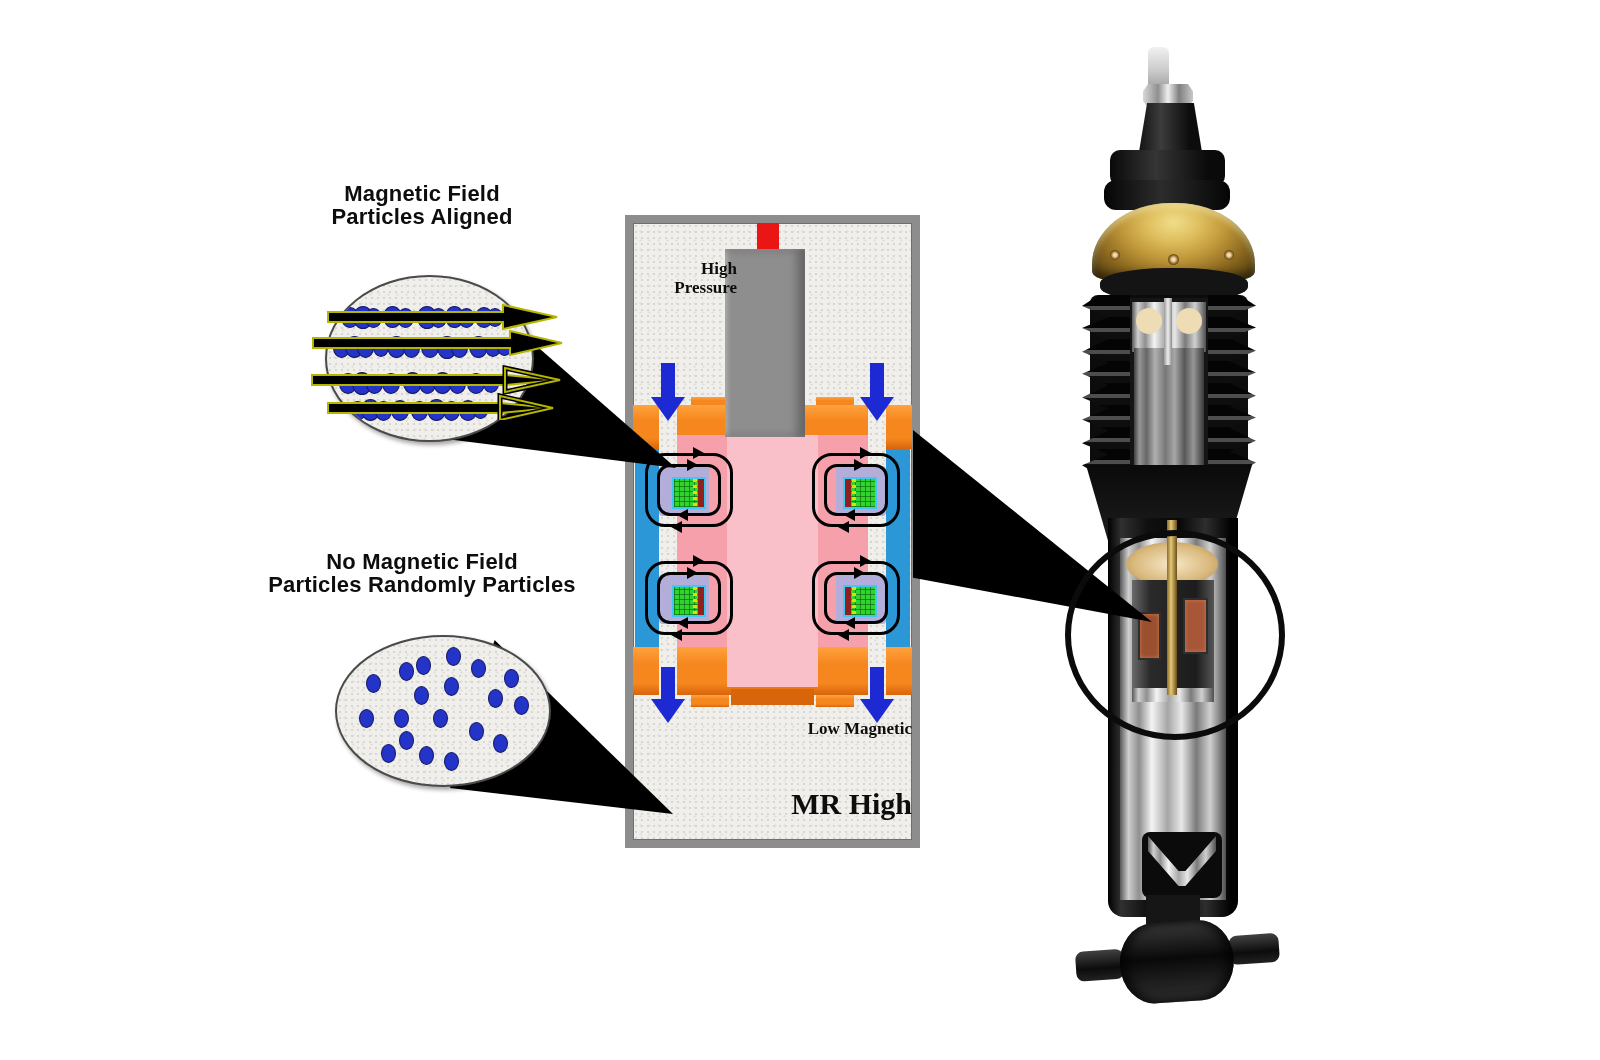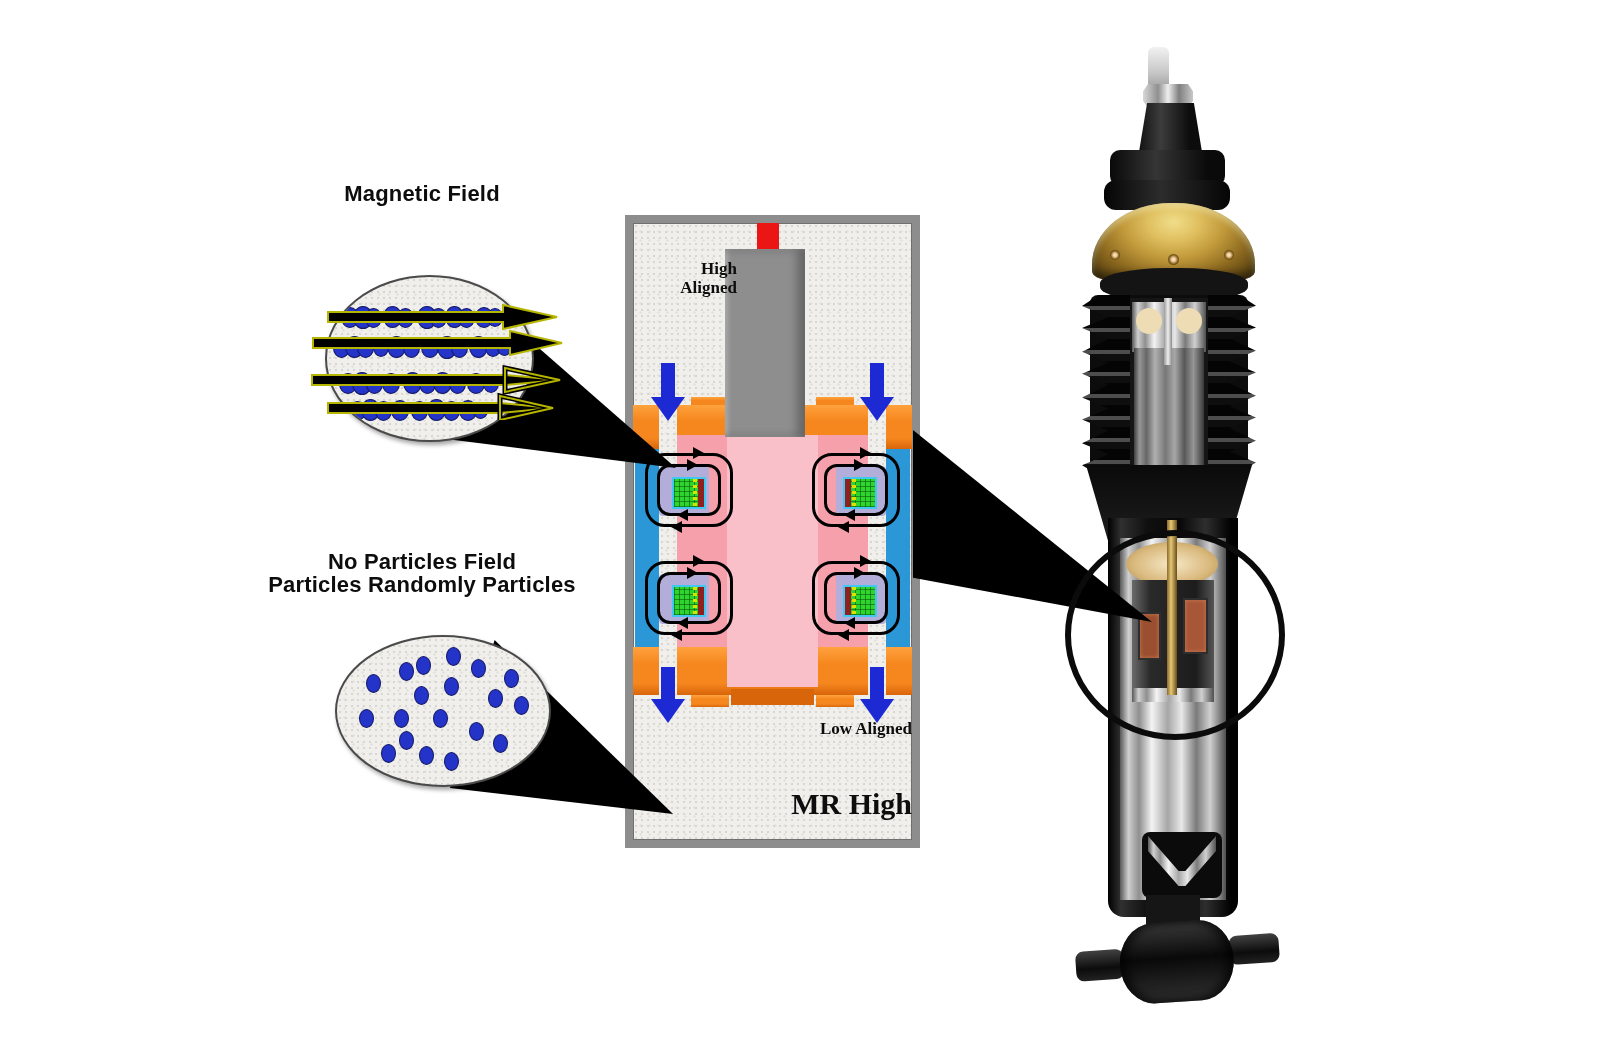--- a/index.html
+++ b/index.html
@@ -60,23 +60,24 @@
   .rib-right{clip-path:polygon(0% 0%,65% 0%,100% 6%,45% 12%,100% 18%,45% 24%,100% 31%,45% 37%,100% 43%,45% 49%,100% 56%,45% 62%,100% 68%,45% 74%,100% 81%,45% 87%,100% 93%,55% 100%,0% 100%);}
   .hcircle{position:absolute;left:1065px;top:530px;width:208px;height:198px;border:6px solid #0b0b0b;border-radius:50%;z-index:25;background:transparent;}
 </style>
 </head>
 <body>
 
 <div class="stage">
 
   <div class="inset-title" style="left:272px;top:182px;width:300px;">
     <div>Magnetic Field</div>
+    <div>Particles Aligned</div>
   </div>
   <div class="inset-title" style="left:262px;top:550px;width:320px;">
-    <div>No Particles Field</div>
+    <div>No Magnetic Field</div>
     <div>Particles Randomly Particles</div>
   </div>
 
   <div class="wedge" style="left:438px;top:318px;width:238px;height:150px;clip-path:polygon(28% 0,100% 100%,0 80%);"></div>
   <div class="wedge" style="left:450px;top:640px;width:223px;height:174px;clip-path:polygon(20% 0,100% 100%,0 85%);"></div>
   <div class="wedge" style="left:913px;top:430px;width:239px;height:192px;clip-path:polygon(0 0,100% 100%,0 77%);"></div>
 
   <div id="ellipse-aligned" class="pellipse speckle" style="left:325px;top:275px;width:205px;height:163px;">
       <div class="p" style="left: 14px; top: 30.08px; width: 16px; height: 19px;"></div>
       <div class="p" style="left: 26px; top: 28.84px; width: 18px; height: 21px;"></div>
@@ -171,23 +172,23 @@
     <div class="abs speckle" style="left:235px;top:184px;width:18px;height:300px;"></div>
 
     <div class="abs pinkbody" style="left:44px;top:212px;width:191px;height:212px;"></div>
     <div class="abs pinkcore" style="left:94px;top:212px;width:91px;height:252px;"></div>
 
     <div class="abs seal" style="left:124px;top:0;width:22px;height:26px;"></div>
     <div class="abs rod" style="left:92px;top:26px;width:80px;height:188px;"></div>
 
     <div class="abs vlabel" style="left:4px;top:36px;width:100px;font-size:17px;line-height:19px;">
       <div>High</div>
-      <div>Aligned</div>
-    </div>
-    <div class="abs vlabel" style="left:0;top:496px;width:279px;font-size:17px;">Low Aligned</div>
+      <div>Pressure</div>
+    </div>
+    <div class="abs vlabel" style="left:0;top:496px;width:279px;font-size:17px;">Low Magnetic</div>
     <div class="abs vlabel" style="left:0;top:564px;width:279px;font-size:30px;">MR High</div>
 
     <div class="coilasm" style="left:12px;top:230px;">
       <div class="lav" style="left:14px;top:13px;width:50px;height:50px;"></div>
       <div class="grn" style="left:27px;top:24px;width:30px;height:28px;">
         <div class="redstripe" style="right:0;"></div>
         <div class="yelstripe" style="right:7px;"></div>
       </div>
       <div class="fluxo"></div>
       <div class="fluxi"></div>

